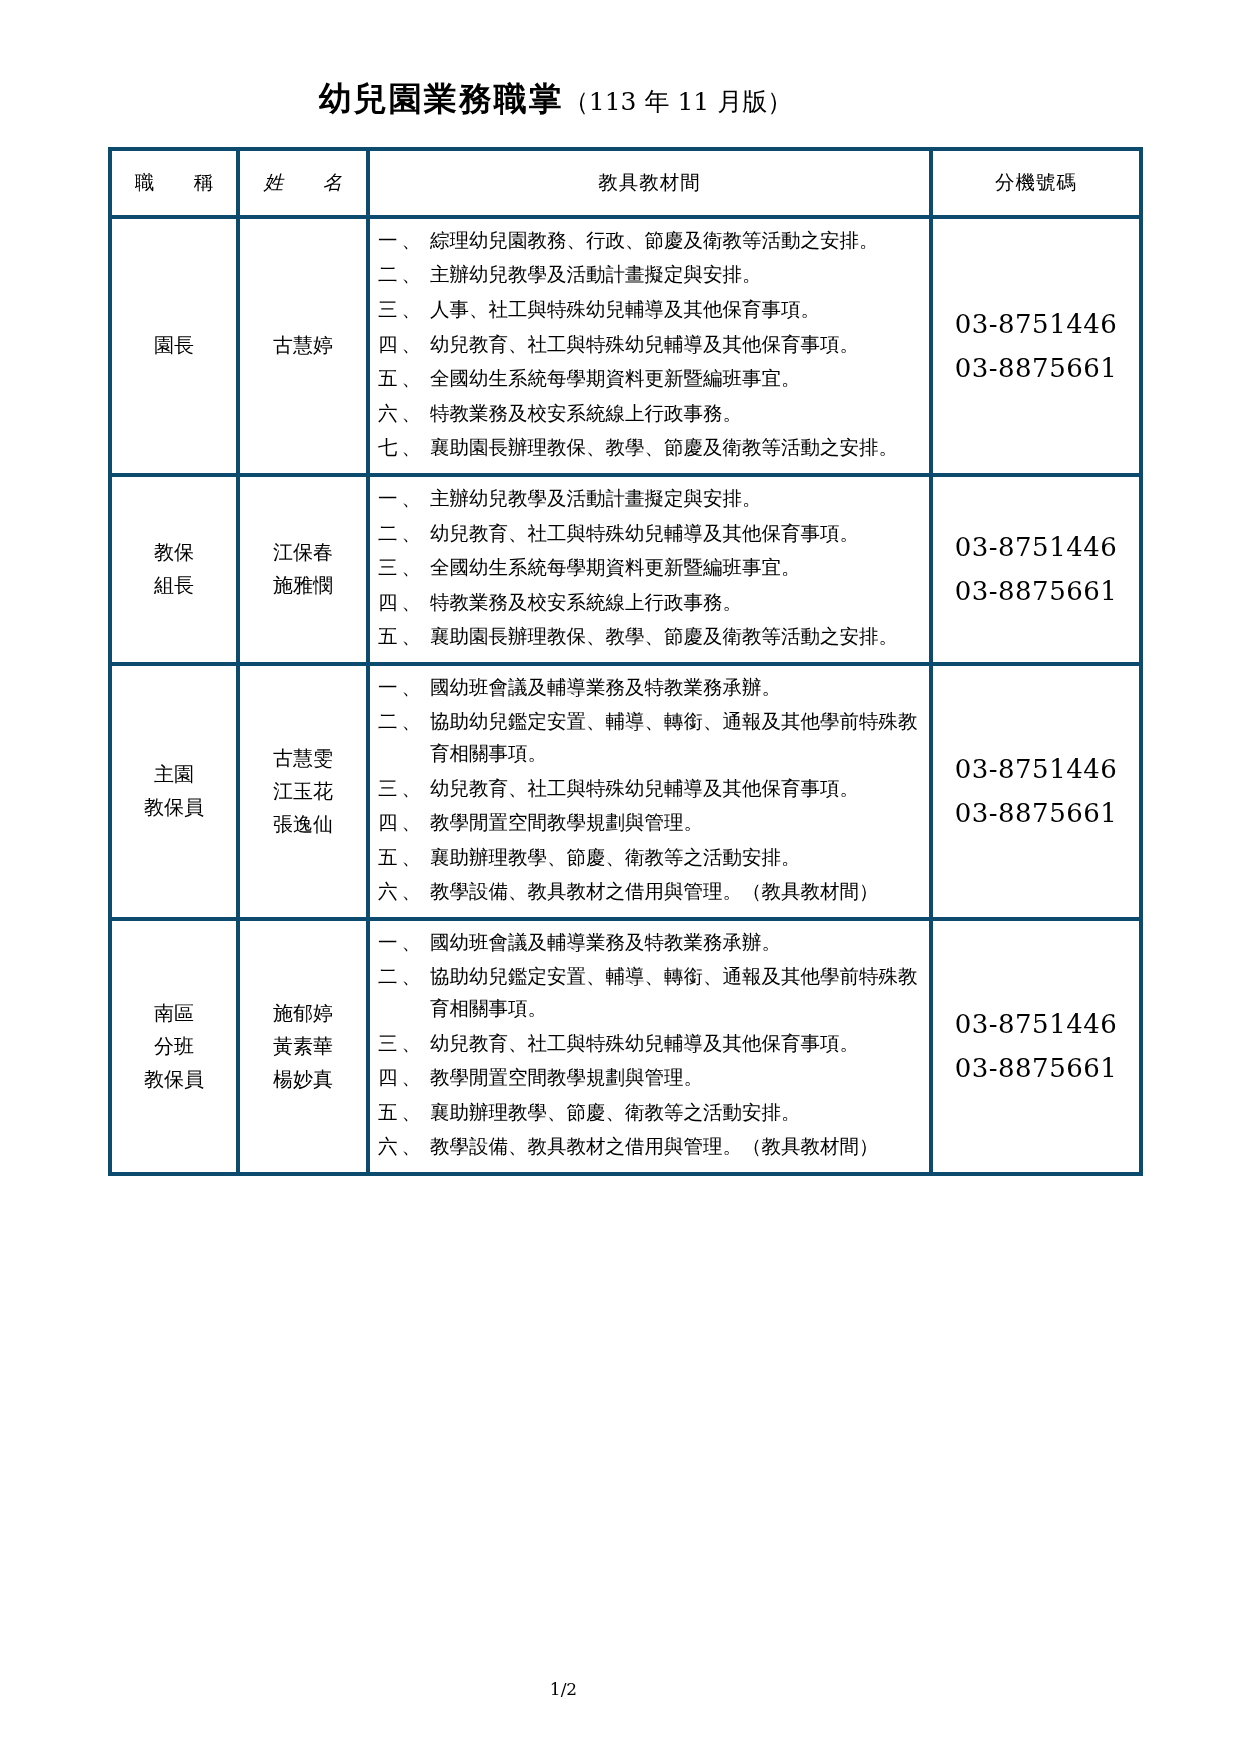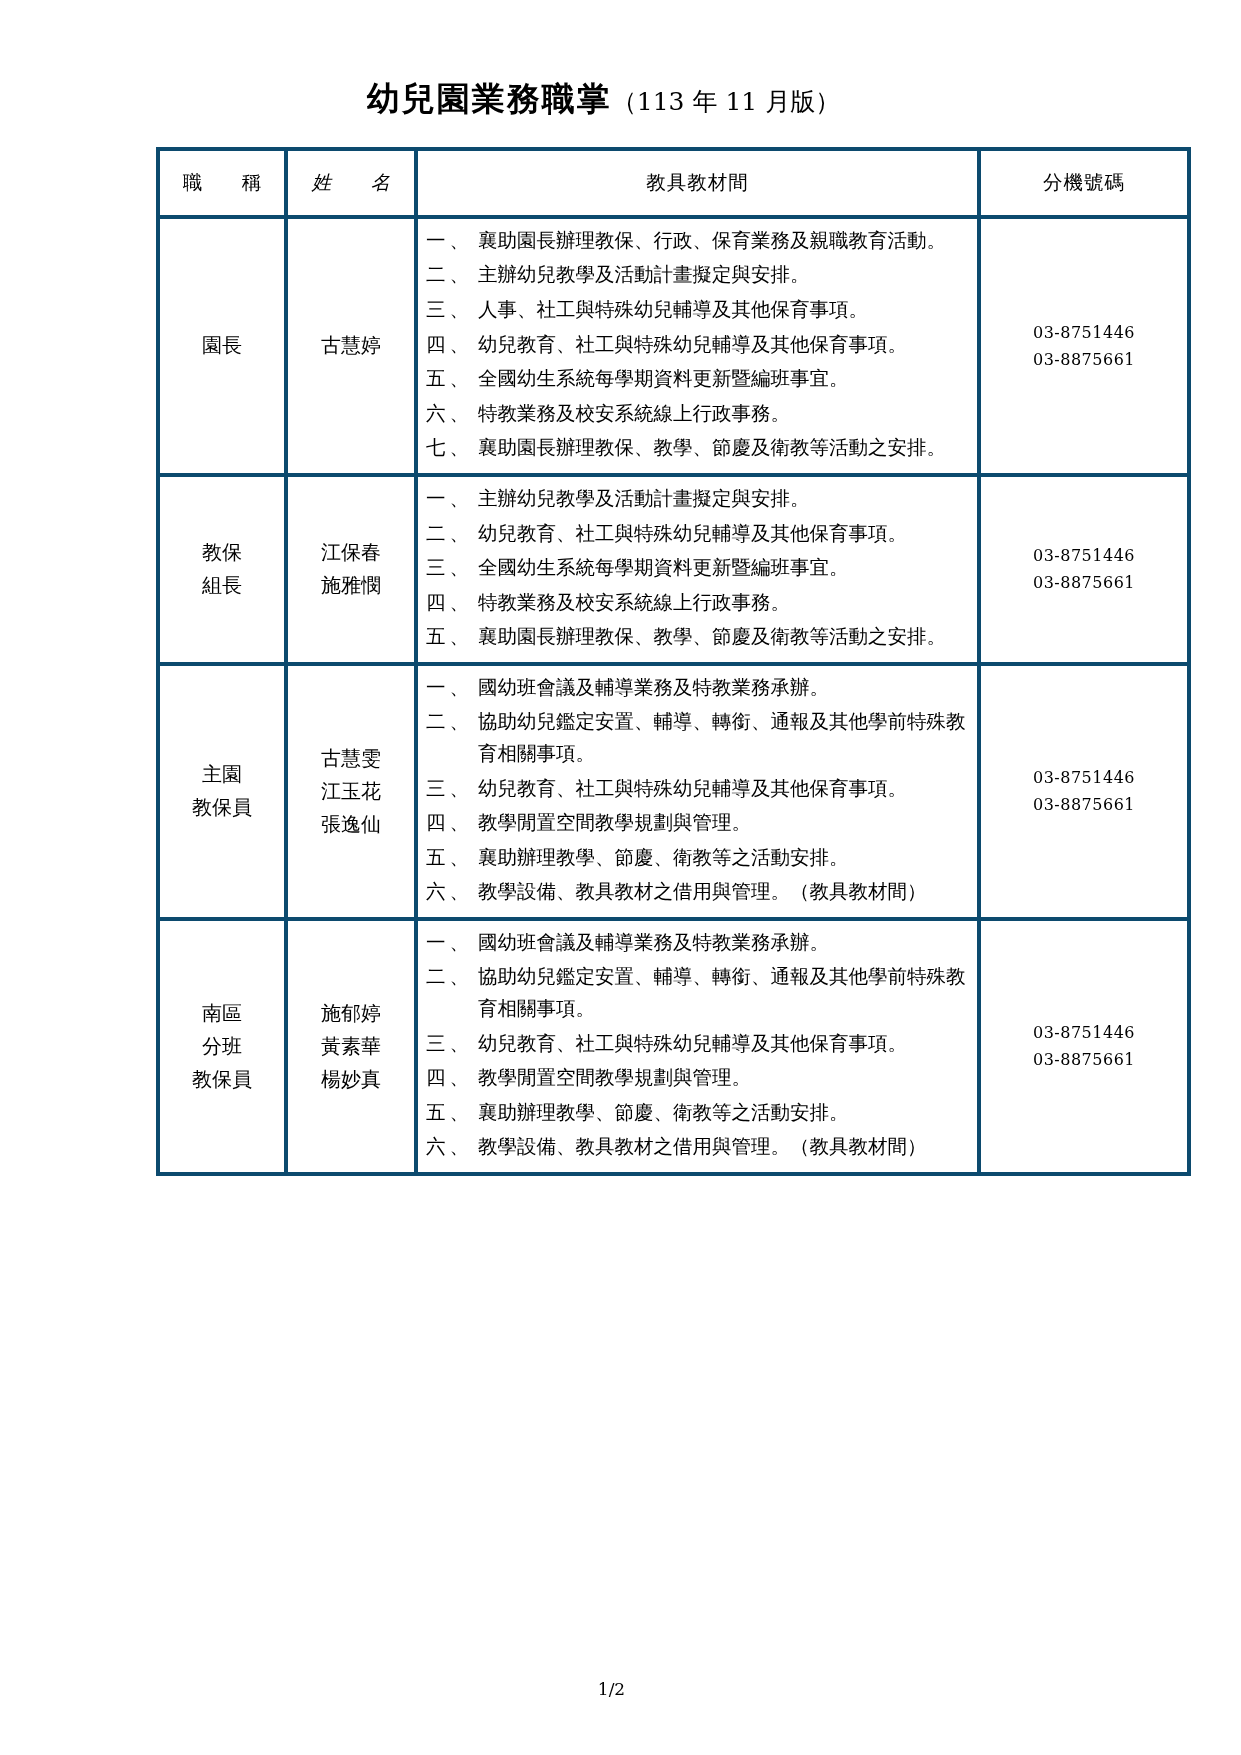--- a/index.html
+++ b/index.html
@@ -13,21 +13,20 @@
     font-family: "DejaVu Serif", "Liberation Serif", serif;
     color: #000000;
     position: relative;
   }
   .page {
     width: 1111px;
     min-height: 1755px;
     box-sizing: border-box;
     padding: 62px 108px 56px 108px;
     position: relative;
-    margin-left: 48px;
   }
   .doc-title {
     text-align: center;
     margin: 16px 0 26px 0;
     line-height: 1.3;
     white-space: nowrap;
   }
   .doc-title .title-main {
     font-size: 33px;
     font-weight: bold;
@@ -66,21 +65,21 @@
 
   td.cell-title,
   td.cell-name,
   td.cell-ext {
     text-align: center;
     font-size: 20px;
     line-height: 1.65;
   }
   td.cell-ext {
     font-family: "DejaVu Serif", "Liberation Serif", serif;
-    font-size: 16px;
+    font-size: 26px;
     line-height: 1.7;
     letter-spacing: 0.5px;
   }
   td.cell-duty {
     font-size: 19.5px;
     line-height: 1.62;
     padding: 12px 14px 12px 12px;
   }
   ol.duty-list {
     list-style: none;
@@ -135,21 +134,21 @@
           <td class="cell-title multi-line">
             <div>園長</div>
           </td>
           <td class="cell-name multi-line">
             <div>古慧婷</div>
           </td>
           <td class="cell-duty">
             <ol class="duty-list">
               <li>
                 <span class="num">一、</span>
-                <span class="txt">襄助園長辦理教保、行政、保育業務及親職教育活動。</span>
+                <span class="txt">綜理幼兒園教務、行政、節慶及衛教等活動之安排。</span>
               </li>
               <li>
                 <span class="num">二、</span>
                 <span class="txt">主辦幼兒教學及活動計畫擬定與安排。</span>
               </li>
               <li>
                 <span class="num">三、</span>
                 <span class="txt">人事、社工與特殊幼兒輔導及其他保育事項。</span>
               </li>
               <li>

